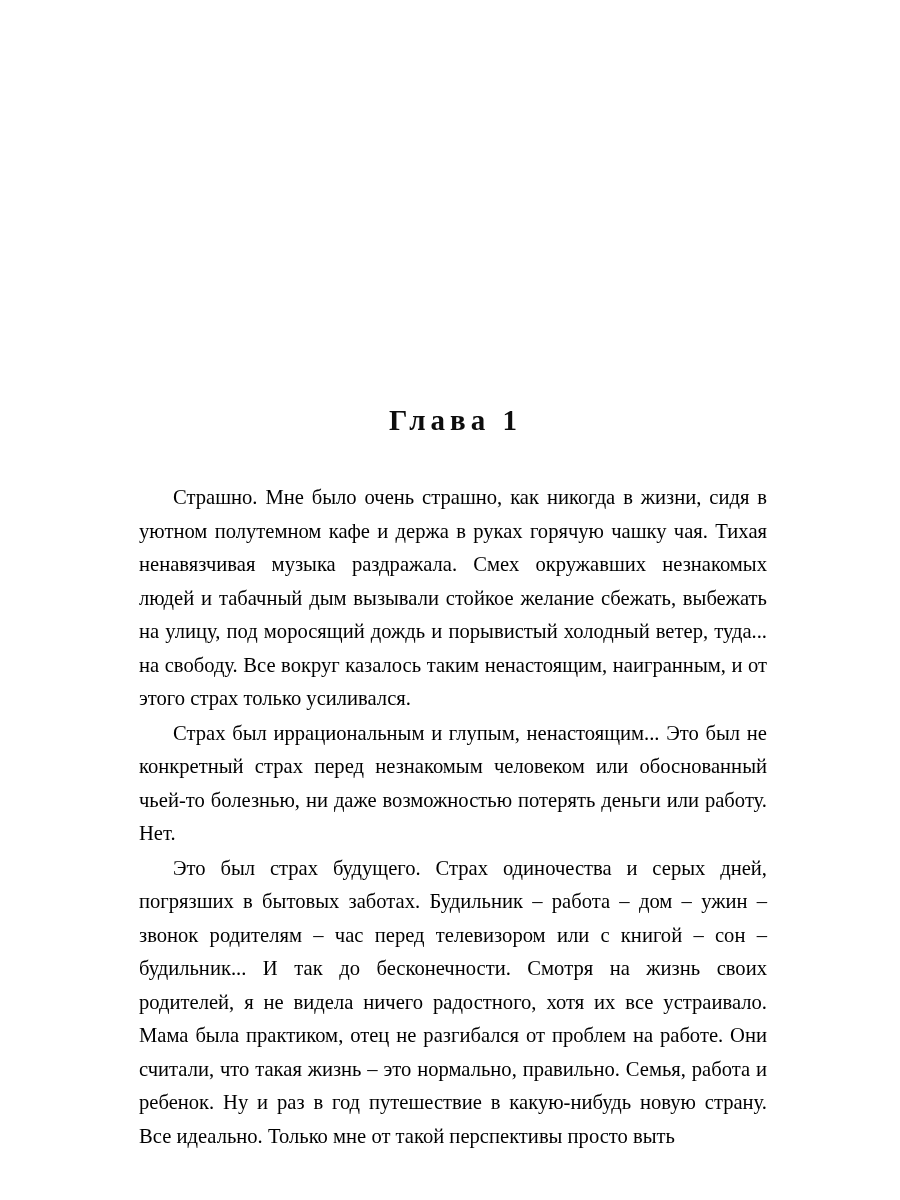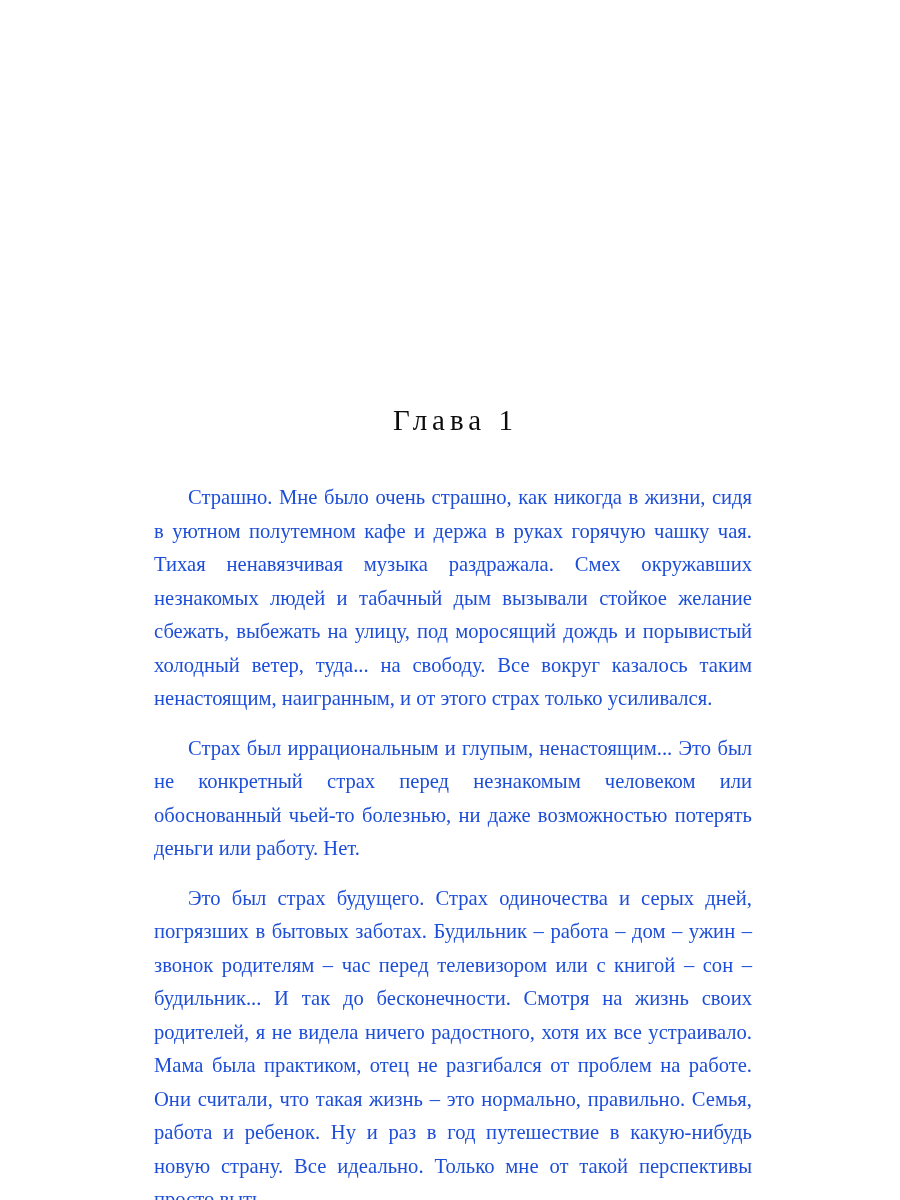--- a/index.html
+++ b/index.html
@@ -23,35 +23,35 @@
   }
   .content {
     position: absolute;
     left: 138px;
     top: 404px;
     width: 630px;
   }
   .chapter-title {
     font-family: "Liberation Serif", "DejaVu Serif", serif;
     font-size: 29px;
-    font-weight: 400;
+    font-weight: 700;
     letter-spacing: 5px;
     text-align: center;
     margin: 0 0 44px 0;
     color: #0d0d0d;
     text-indent: 5px;
   }
   .body-text p {
-    margin: 16px;
+    margin: 1px;
     font-size: 20.6px;
     line-height: 33.5px;
     text-align: justify;
     text-justify: inter-word;
     text-indent: 34px;
-    color: #1d4ed8;
+    color: #000000;
     hyphens: manual;
   }
   .body-text p:last-child {
     
   }
 </style>
 </head>
 <body>
 
 <div class="page">

